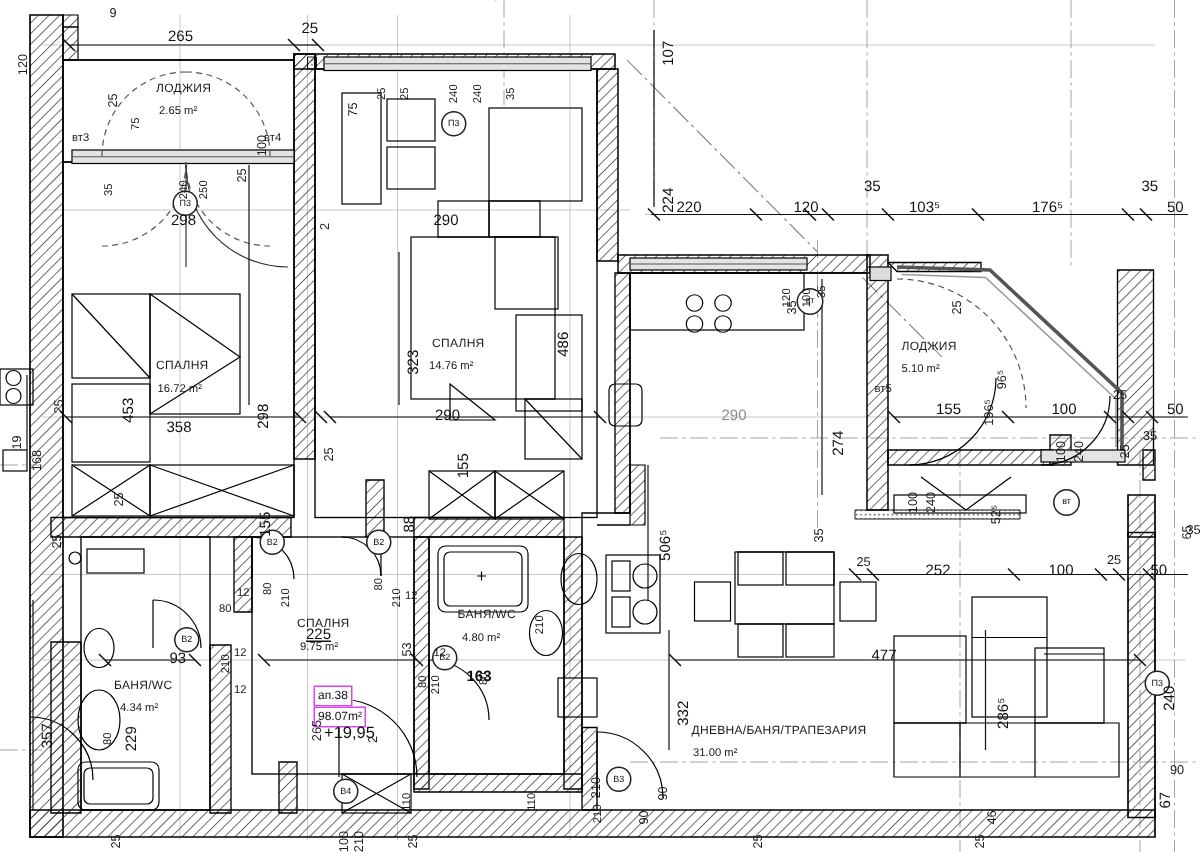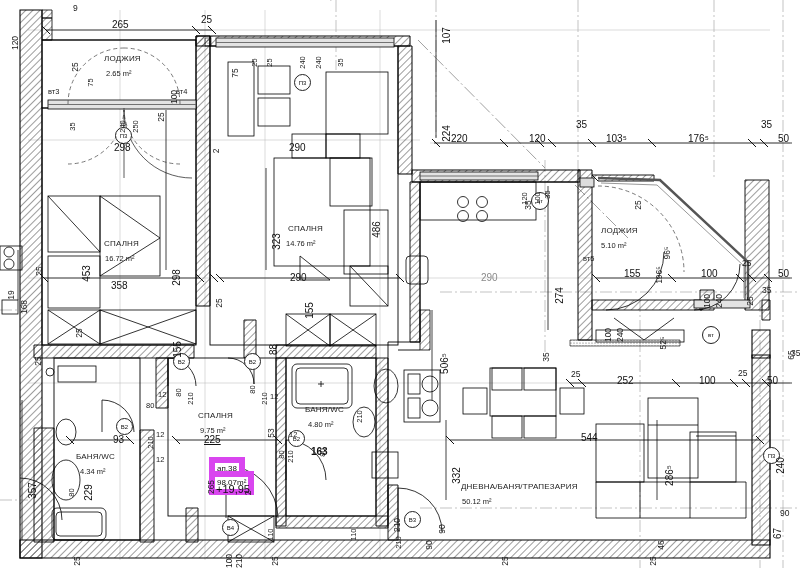--- a/index.html
+++ b/index.html
@@ -9,21 +9,21 @@
 
   
   .tx{position:absolute;white-space:nowrap;color:#1a1a1a;font-family:"Liberation Sans",sans-serif;}
   .room-name{font-size:8px;letter-spacing:.2px;}
   .room-area{font-size:7.5px;}
   .dim{font-size:10px;font-weight:400;color:#111;}
   .dim-sm{font-size:8.5px;}
   .dim-xs{font-size:7.5px;}
   .rot90{transform:rotate(-90deg);}
   .tag{font-size:7.5px;}
-  .apt-box{position:absolute;border:6px solid #d946ef;background:#fff;font-size:8px;
+  .apt-box{position:absolute;border:1px solid #d946ef;background:#fff;font-size:8px;
            padding:1px 2px;line-height:1.25;color:#111;}
   .elev{font-size:11px;color:#111;}
   .grey{color:#8a8a8a;}
   .circ{position:absolute;border:1px solid #222;border-radius:50%;background:#fff;
         display:flex;align-items:center;justify-content:center;font-size:6px;color:#111;}
 </style>
 </head>
 <body>
 
 <div id="plan">
@@ -394,21 +394,21 @@
 <div class="tx room-name" style="left:198px;top:411px;">СПАЛНЯ</div>
 <div class="tx room-area" style="left:200px;top:426px;">9.75 m²</div>
 
 <div class="tx room-name" style="left:76px;top:452px;">БАНЯ/WC</div>
 <div class="tx room-area" style="left:80px;top:467px;">4.34 m²</div>
 
 <div class="tx room-name" style="left:305px;top:405px;">БАНЯ/WC</div>
 <div class="tx room-area" style="left:308px;top:420px;">4.80 m²</div>
 
 <div class="tx room-name" style="left:461px;top:482px;">ДНЕВНА/БАНЯ/ТРАПЕЗАРИЯ</div>
-<div class="tx room-area" style="left:462px;top:497px;">50.12 m²</div>
+<div class="tx room-area" style="left:462px;top:497px;">31.00 m²</div>
 
 <div class="apt-box" style="left:209px;top:457px;">ап.38</div>
 <div class="apt-box" style="left:209px;top:471px;">98.07m²</div>
 <div class="tx elev" style="left:216px;top:483px;">+19,95</div>
 
 <div class="tx tag" style="left:48px;top:87px;">вт3</div>
 <div class="tx tag" style="left:176px;top:87px;">вт4</div>
 <div class="tx tag" style="left:583px;top:254px;">вт5</div>
 <div class="circ" style="left:531px;top:192px;width:16px;height:16px;">вт</div>
 <div class="circ" style="left:702px;top:326px;width:16px;height:16px;">вт</div>
@@ -440,22 +440,22 @@
 <div class="tx dim" style="left:778px;top:268px;">50</div>
 <div class="tx dim-sm" style="left:762px;top:285px;">35</div>
 
 <div class="tx dim-sm" style="left:571px;top:369px;">25</div>
 <div class="tx dim" style="left:617px;top:375px;">252</div>
 <div class="tx dim" style="left:699px;top:375px;">100</div>
 <div class="tx dim-sm" style="left:738px;top:368px;">25</div>
 <div class="tx dim" style="left:767px;top:375px;">50</div>
 
 <div class="tx dim" style="left:111px;top:280px;">358</div>
-<div class="tx dim" style="left:204px;top:434px;text-decoration:underline;">225</div>
-<div class="tx dim" style="left:581px;top:432px;">544</div>
+<div class="tx dim" style="left:204px;top:418px;text-decoration:underline;">225</div>
+<div class="tx dim" style="left:581px;top:432px;">477</div>
 
 <div class="tx dim-sm" style="left:73px;top:3px;">9</div>
 <div class="tx dim-sm rot90" style="left:70px;top:62px;">25</div>
 <div class="tx dim-sm rot90" style="left:167px;top:92px;">100</div>
 <div class="tx dim-xs rot90" style="left:86px;top:78px;">75</div>
 <div class="tx dim-xs rot90" style="left:68px;top:122px;">35</div>
 <div class="tx dim-xs rot90" style="left:116px;top:122px;">240</div>
 <div class="tx dim-xs rot90" style="left:129px;top:122px;">250</div>
 <div class="tx dim rot90" style="left:168px;top:272px;">298</div>
 <div class="tx dim" style="left:114px;top:142px;">298</div>

